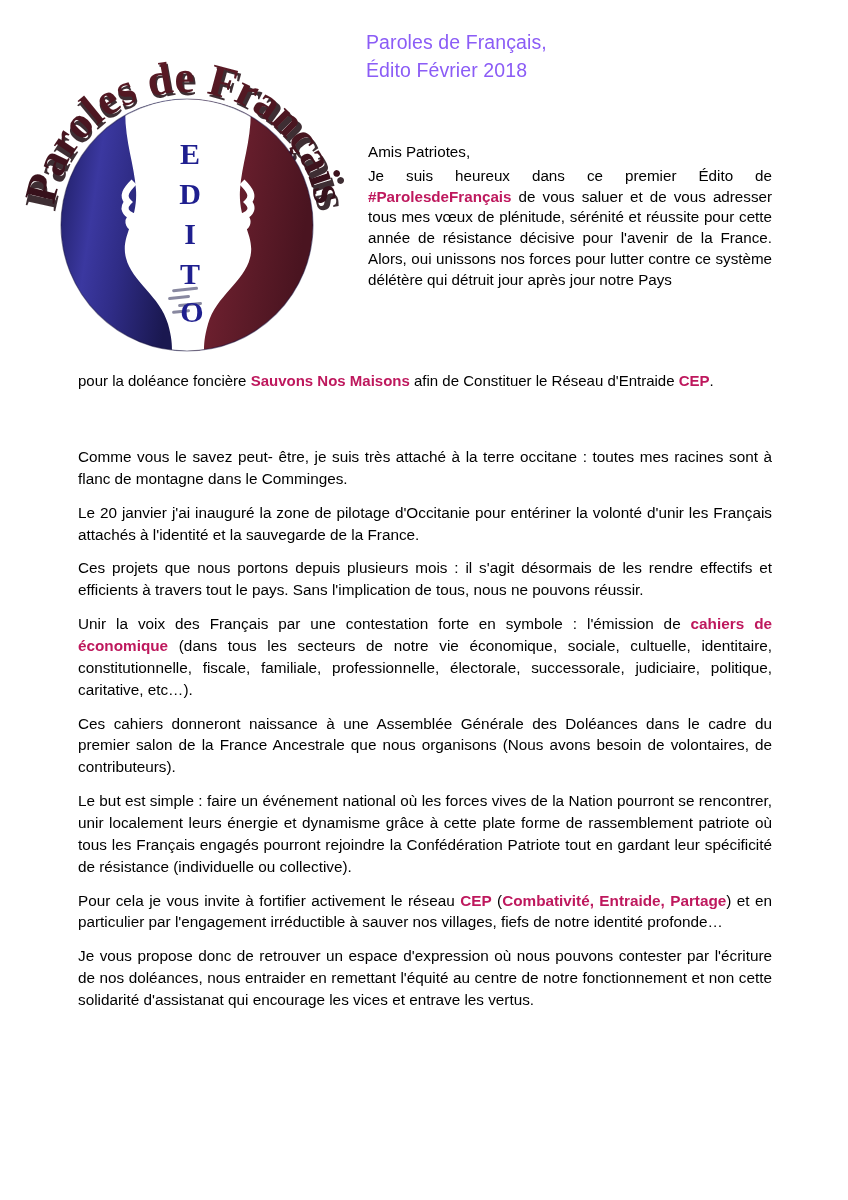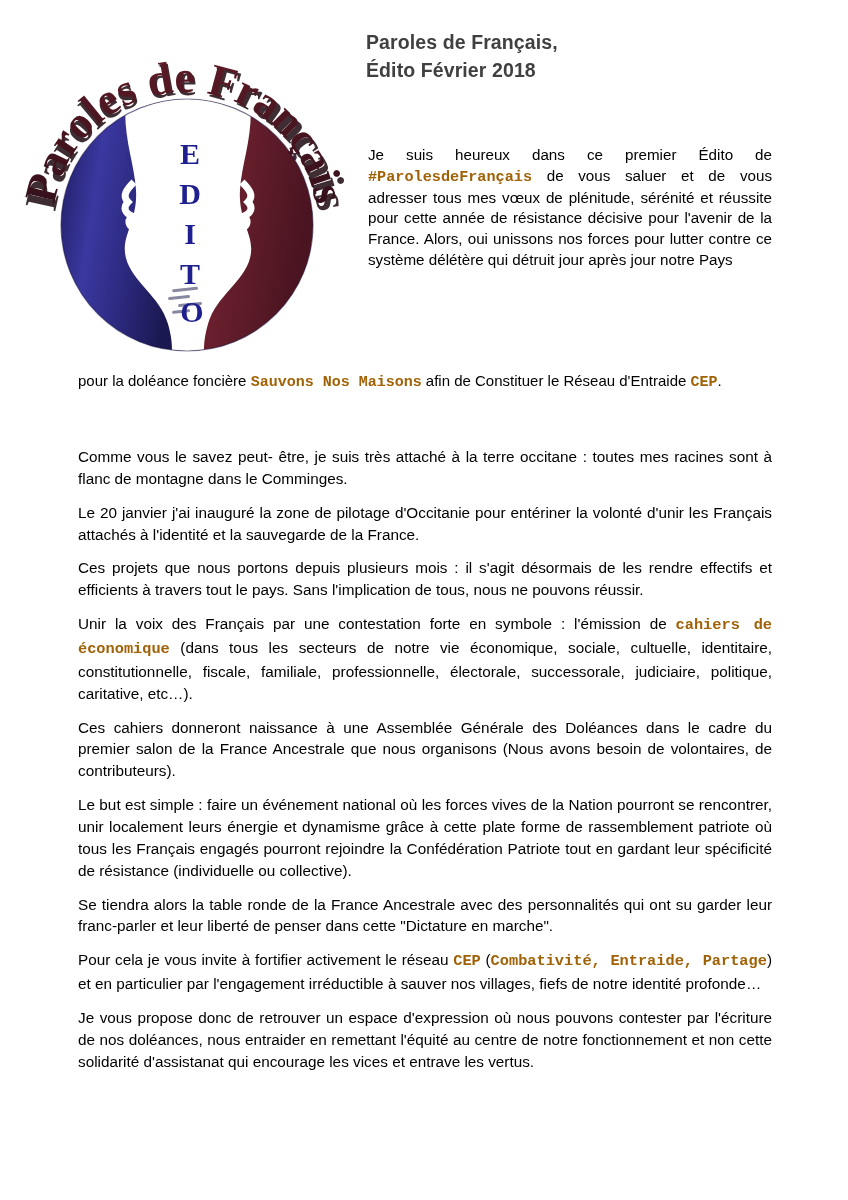--- a/index.html
+++ b/index.html
@@ -32,24 +32,24 @@
 
   
   .title-block {
     position: absolute;
     left: 366px;
     top: 28px;
     width: 420px;
   }
   .title-line {
     font-size: 19.5px;
-    font-weight: bold;
+    font-weight: normal;
     line-height: 1.45;
     letter-spacing: 0.1px;
-    color: #404040;
+    color: #8b5cf6;
   }
 
   
   .intro-col {
     position: absolute;
     left: 368px;
     top: 142px;
     width: 404px;
     font-size: 15.2px;
     line-height: 1.37;
@@ -82,23 +82,22 @@
   .body-col p {
     margin: 12px 0 7px 0;
     text-align: justify;
     text-justify: inter-word;
   }
   .body-col p.tight { margin-bottom: 0; }
   .body-col p.last { margin-bottom: 0; }
 
   
   .hl {
-    color: #a16207;
+    color: #be185d;
     font-weight: bold;
-    font-family: Liberation Mono, monospace;
   }
 </style>
 </head>
 <body>
 
 <div class="page">
 
   <div class="logo-wrap">
     <svg class="logo-svg" viewBox="0 0 330 330">
       <defs>
@@ -175,30 +174,30 @@
       </g>
     </svg>
   </div>
 
   <div class="title-block">
     <div class="title-line">Paroles de Français,</div>
     <div class="title-line">Édito Février 2018</div>
   </div>
 
   <div class="intro-col">
+    <p class="salut">Amis Patriotes,</p>
     <p class="just"><span>Je suis heureux dans ce premier Édito de </span><span class="hl">#ParolesdeFrançais</span><span> de vous saluer et de vous adresser tous mes vœux de plénitude, sérénité et réussite pour cette année de résistance décisive pour l'avenir de la France. Alors, oui unissons nos forces pour lutter contre ce système délétère qui détruit jour après jour notre Pays</span></p>
   </div>
 
   <div class="full-cont"><span>pour la doléance foncière </span><span class="hl">Sauvons Nos Maisons</span><span> afin de Constituer le Réseau d'Entraide </span><span class="hl">CEP</span><span>.</span></div>
 
   <div class="body-col">
     <p>Comme vous le savez peut- être, je suis très attaché à la terre occitane : toutes mes racines sont à flanc de montagne dans le Comminges.</p>
     <p>Le 20 janvier j'ai inauguré la zone de pilotage d'Occitanie pour entériner la volonté d'unir les Français attachés à l'identité et la sauvegarde de la France.</p>
     <p>Ces projets que nous portons depuis plusieurs mois : il s'agit désormais de les rendre effectifs et efficients à travers tout le pays.  Sans l'implication de tous, nous ne pouvons réussir.</p>
     <p><span>Unir la voix des Français par une contestation forte en symbole : l'émission de </span><span class="hl">cahiers de économique</span><span> (dans tous les secteurs de notre vie économique, sociale, cultuelle, identitaire, constitutionnelle, fiscale, familiale, professionnelle, électorale, successorale, judiciaire, politique, caritative, etc…).</span></p>
     <p>Ces cahiers donneront naissance à une Assemblée Générale des Doléances dans le cadre du premier salon de la France Ancestrale que nous organisons (Nous avons besoin de volontaires, de contributeurs).</p>
     <p class="tight">Le but est simple : faire un événement national où les forces vives de la Nation pourront se rencontrer, unir localement leurs énergie et dynamisme grâce à cette plate forme de rassemblement patriote où tous les Français engagés pourront rejoindre la Confédération Patriote tout en gardant leur spécificité de résistance (individuelle ou collective).</p>
-    <p class="tight">Se tiendra alors la table ronde de la France Ancestrale avec des personnalités qui ont su garder leur franc-parler et leur liberté de penser dans cette "Dictature en marche".</p>
     <p class="tight"><span>Pour cela je vous invite à fortifier activement le réseau </span><span class="hl">CEP</span><span> (</span><span class="hl">Combativité, Entraide, Partage</span><span>) et en particulier par l'engagement irréductible à sauver nos villages, fiefs de notre identité profonde…</span></p>
     <p class="tight">Je vous propose donc de retrouver un espace d'expression où nous pouvons contester par l'écriture de nos doléances, nous entraider en remettant l'équité au centre de notre fonctionnement et non cette solidarité d'assistanat qui encourage les vices et entrave les vertus.</p>
   </div>
 
 </div>
 
 </body></html>

